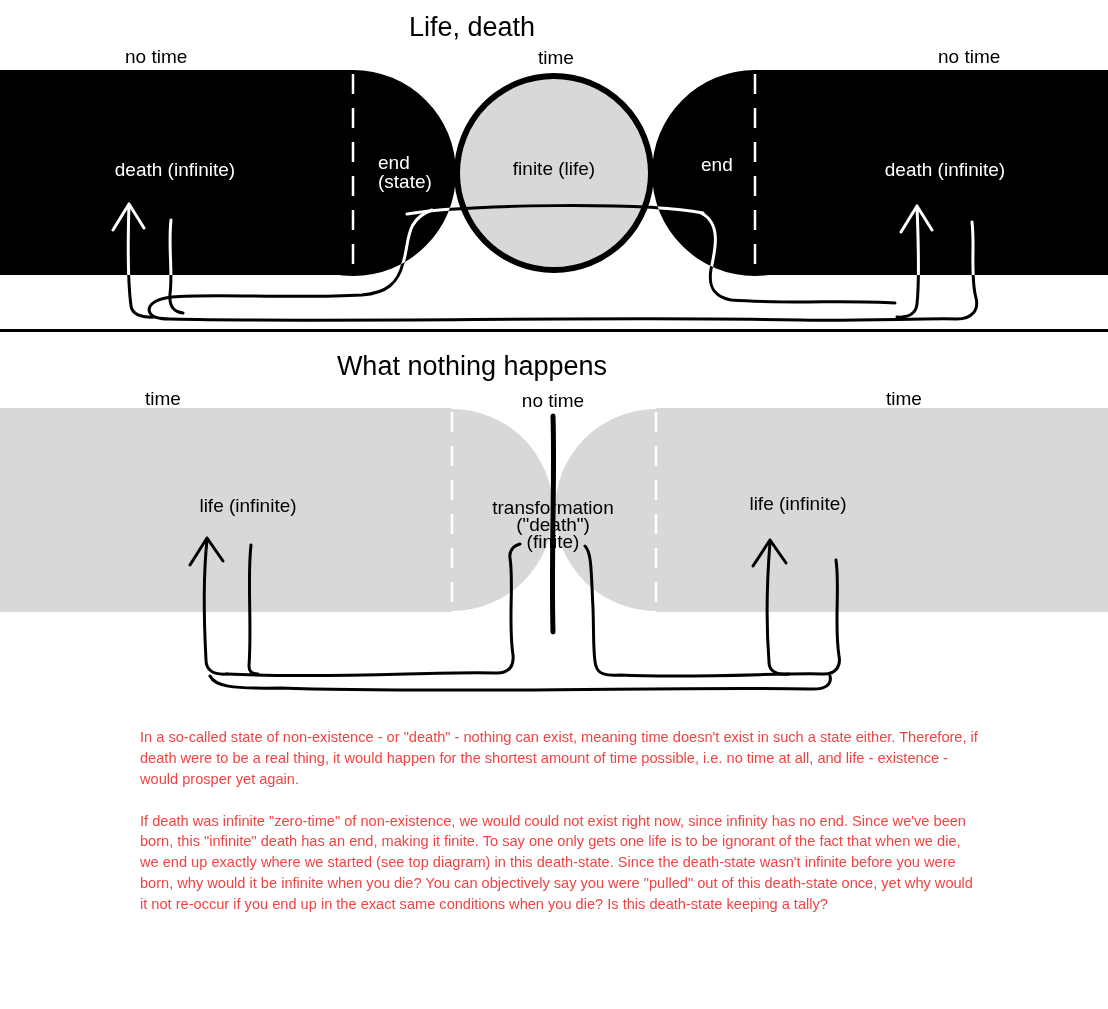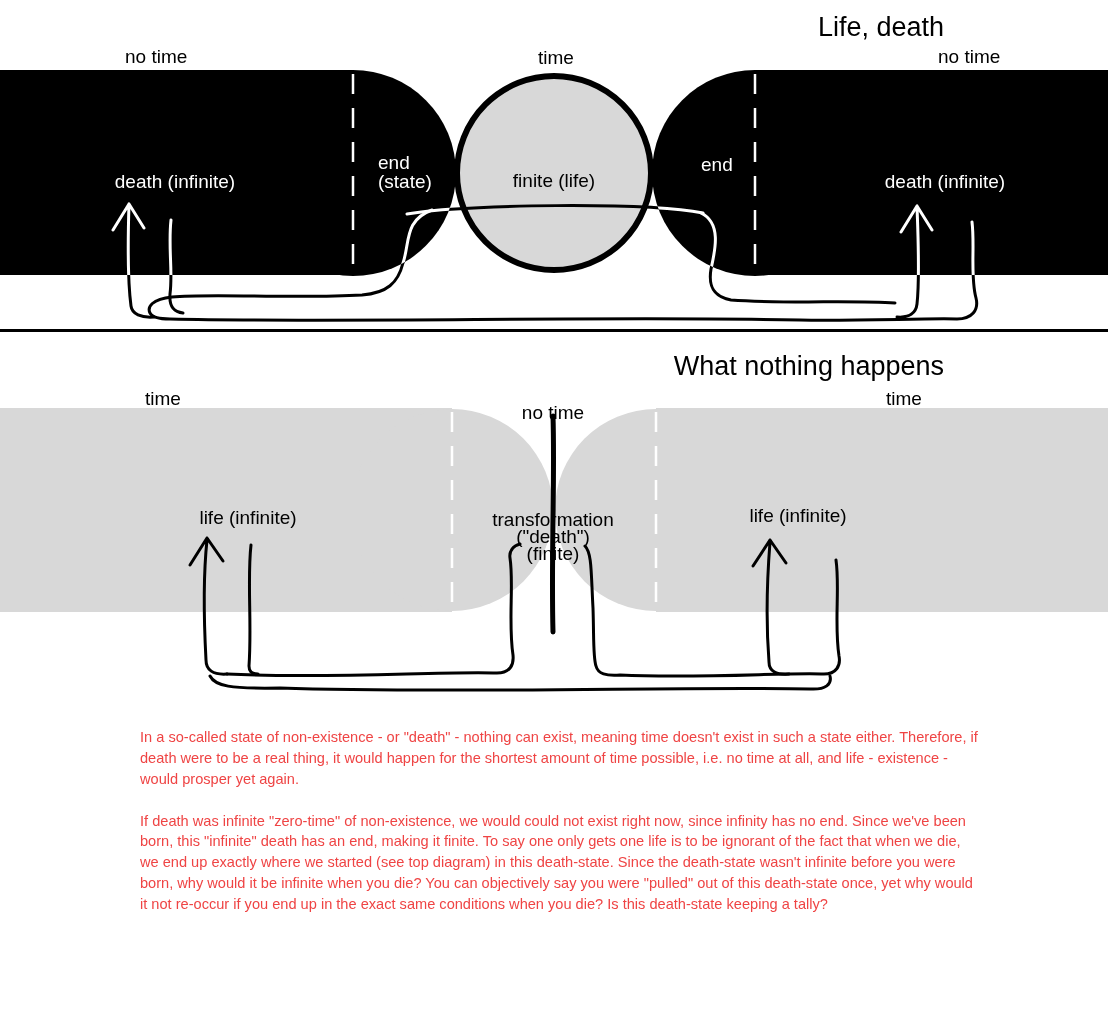--- a/index.html
+++ b/index.html
@@ -1,26 +1,26 @@
 <!DOCTYPE html>
 <html><head>
 <meta charset="utf-8">
 <style>
   html,body{margin:0;padding:0;background:#fff;}
   .canvas{
     position:relative;width:1108px;height:1009px;background:#ffffff;
     font-family:"Liberation Sans",sans-serif;color:#000;overflow:hidden;
   }
   .title{
-    position:absolute;left:0;width:944px;text-align:right;
+    position:absolute;left:0;width:944px;text-align:center;
     font-size:27px;font-weight:500;color:#000;
   }
   .label{position:absolute;font-size:19px;color:#000;white-space:nowrap;line-height:19px;}
   .label.white{color:#ffffff;}
-  .label.center{text-align:center;white-space:normal;margin-top:12px;}
+  .label.center{text-align:center;white-space:normal;}
   .divider{position:absolute;left:0;width:1108px;height:3px;background:#000;}
   .svg-layer{position:absolute;left:0;}
   .sketch{stroke:#000;stroke-width:3;fill:none;stroke-linecap:round;stroke-linejoin:round;}
   .sketch-white{stroke:#fff;}
   .paragraphs{
     position:absolute;left:140px;top:727px;width:842px;
     font-size:14.6px;line-height:1.43;color:#ef4444;
   }
   .paragraphs p{margin:0 0 21px 0;}
 </style>

